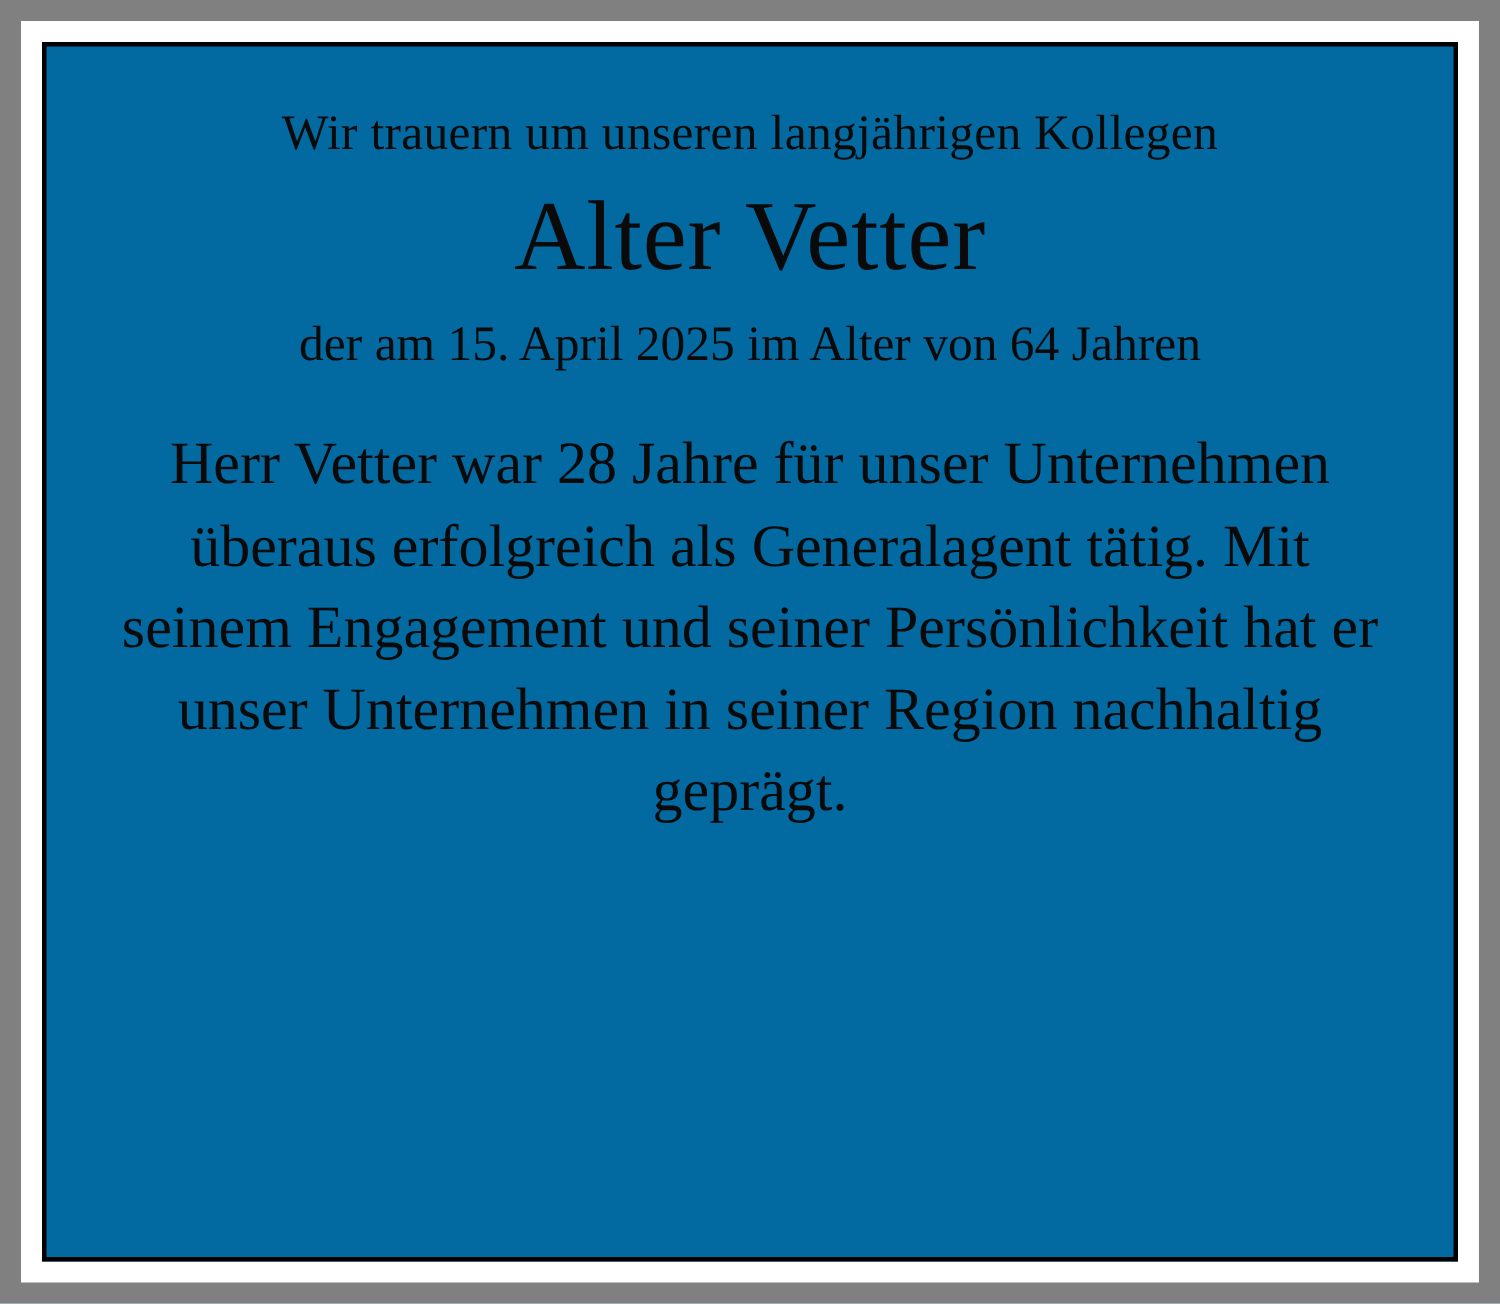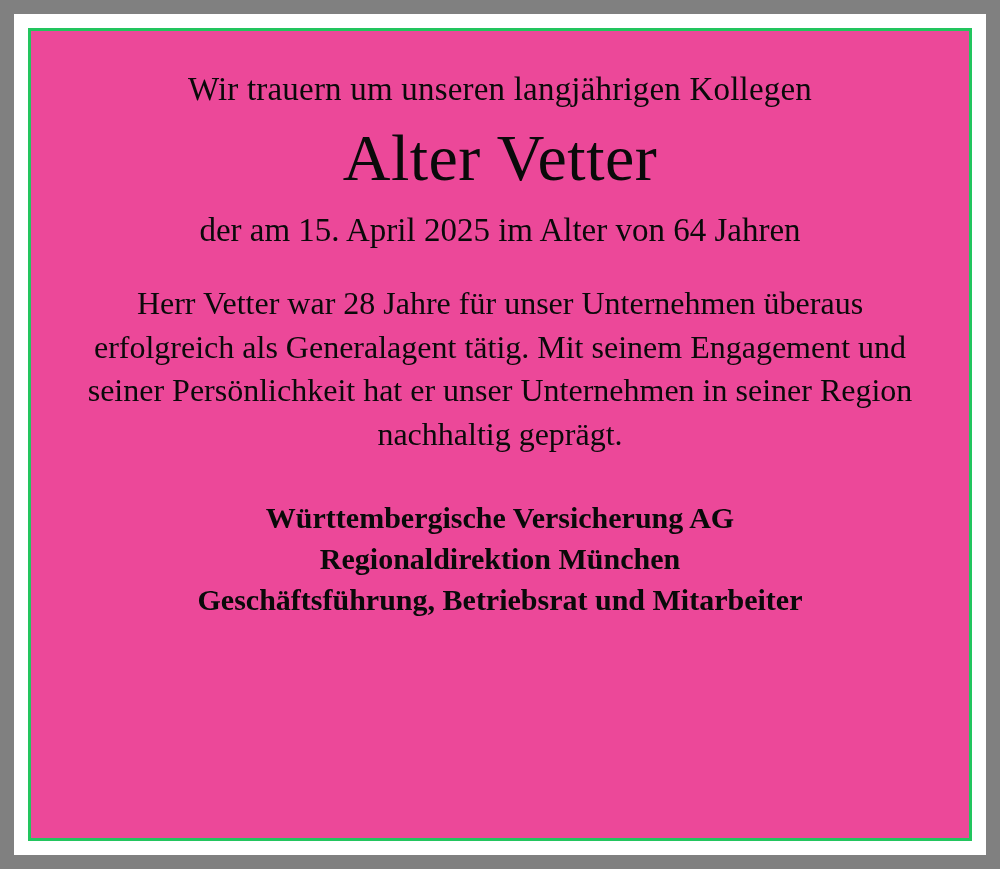--- a/index.html
+++ b/index.html
@@ -25,22 +25,22 @@
     border: 14px solid #808080;
   }
 
   .obituary-inner {
     position: absolute;
     left: 14px;
     top: 14px;
     right: 14px;
     bottom: 14px;
     box-sizing: border-box;
-    border: 3px solid #22c55e;
-    background: #ec4899;
+    border: 3px solid #000000;
+    background: #0369a1;
     text-decoration: underline;
   }
 
   .obituary-content {
     position: absolute;
     left: 0;
     top: 0;
     right: 0;
     bottom: 0;
     padding: 34px 48px 30px 48px;
@@ -64,21 +64,21 @@
     font-weight: normal;
   }
 
   .death-info {
     font-size: 33px;
     line-height: 1.32;
     margin: 0 0 6px 0;
   }
 
   .body-paragraph {
-    font-size: 32px;
+    font-size: 40px;
     line-height: 1.36;
     margin: 30px 0 0 0;
   }
 
   .signature-block {
     margin-top: 42px;
     font-weight: bold;
     font-size: 30px;
     line-height: 1.36;
   }
@@ -97,21 +97,16 @@
       <p class="lead-line">Wir trauern um unseren langjährigen Kollegen</p>
 
       <h1 class="deceased-name">Alter Vetter</h1>
 
       <p class="death-info">der am 15. April 2025 im Alter von 64 Jahren</p>
 
 
       <p class="body-paragraph">Herr Vetter war 28 Jahre für unser Unternehmen überaus erfolgreich als Generalagent tätig. Mit seinem Engagement und seiner Persönlichkeit hat er unser Unternehmen in seiner Region nachhaltig geprägt.</p>
 
 
-      <div class="signature-block">
-        <span class="signature-line">Württembergische Versicherung AG</span>
-        <span class="signature-line">Regionaldirektion München</span>
-        <span class="signature-line">Geschäftsführung, Betriebsrat und Mitarbeiter</span>
-      </div>
 
     </div>
   </div>
 </div>
 
 </body></html>

